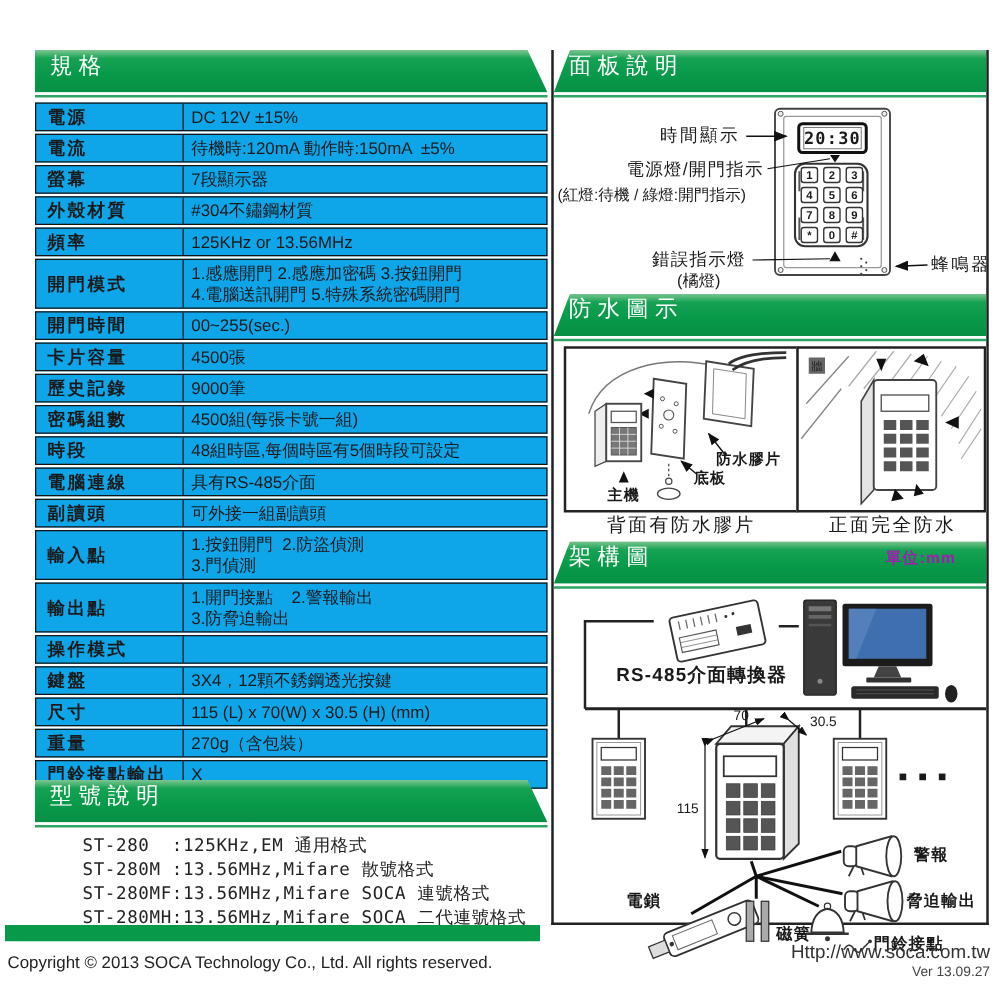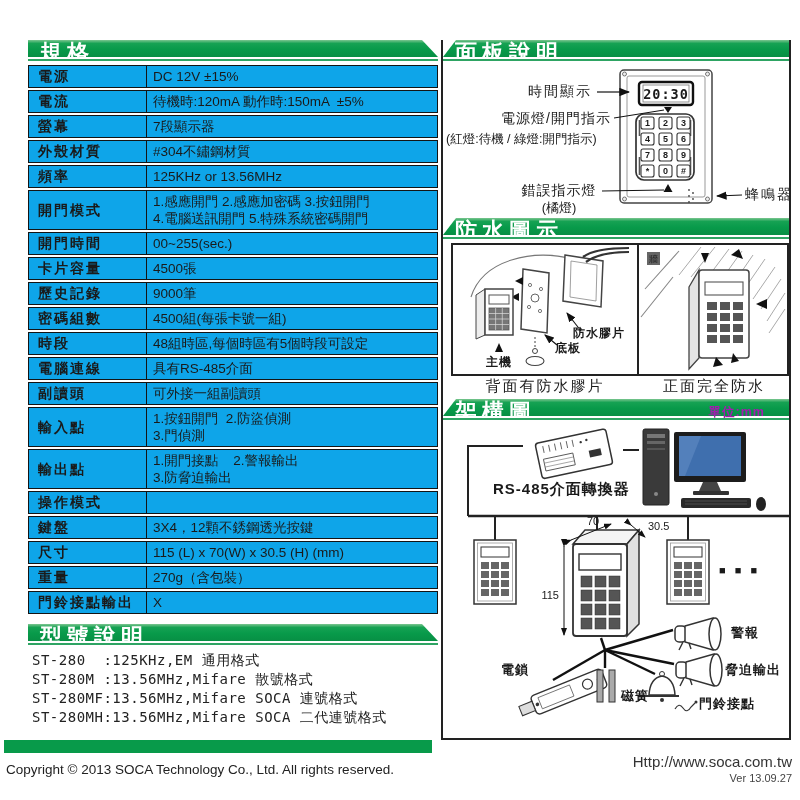--- a/index.html
+++ b/index.html
@@ -1,39 +1,39 @@
 <!DOCTYPE html>
 <html><head>
 <meta charset="utf-8">
 <style>
   html,body{margin:0;padding:0;background:#fff;}
   body{font-family:"Liberation Sans","DejaVu Sans",sans-serif;color:#1a1a1a;}
   .page{position:relative;width:800px;height:800px;background:#fff;overflow:hidden;}
 
   
-  .gbar{box-sizing:border-box;height:17px;line-height:25px;
+  .gbar{box-sizing:border-box;height:34px;line-height:25px;
         background:linear-gradient(180deg,#7cc690 0%,#16a253 20%,#089a4a 55%,#078f44 100%);
-        color:#fff;font-weight:bold;font-size:22px;letter-spacing:5px;padding-left:12px;}
+        color:#fff;font-weight:normal;font-size:18px;letter-spacing:5px;padding-left:12px;}
   .slant-right{clip-path:polygon(0 0,calc(100% - 16px) 0,100% 100%,0 100%);}
   .notch-left{clip-path:polygon(13px 0,100% 0,100% 100%,0 100%);}
   .gul{margin-top:2px;height:2px;background:#2ea463;margin-bottom:4px;}
 
   
   .left{position:absolute;left:28px;top:40px;width:410px;height:700px;}
   .spec-row{display:flex;background:#0ea5e9;border:1.5px solid #141414;margin-bottom:2px;}
   .spec-row .k{box-sizing:border-box;width:118px;border-right:1.5px solid #141414;
                display:flex;align-items:center;padding:2px 2px 2px 9px;
                font-weight:bold;font-size:14px;letter-spacing:2px;line-height:17px;}
   .spec-row .v{flex:1;display:flex;align-items:center;padding:2px 6px;
                font-size:13.5px;line-height:17px;white-space:pre-wrap;}
 
   
   .models{position:absolute;top:584px;left:0;right:0;}
   .model-line{font-family:"DejaVu Sans Mono","Liberation Mono",monospace;
-              font-size:14px;line-height:19px;white-space:pre;letter-spacing:0.5px;color:#222;}
+              font-size:14px;line-height:19px;white-space:pre;letter-spacing:0.5px;color:#222;margin-left:34px;}
   .models-body{padding:2px 0 0 4px;}
 
   .bottom-bar{position:absolute;left:4px;top:740px;width:428px;height:13px;background:#089a4a;}
 
   
   .right{position:absolute;left:441px;top:40px;width:350px;height:700px;box-sizing:border-box;
          border:2px solid #222;border-top:none;}
   .panel-fig{height:153px;}
   .wp-row{display:flex;padding-left:8px;}
   .wp-box{box-sizing:border-box;border:2px solid #222;height:133px;background:#fff;}

